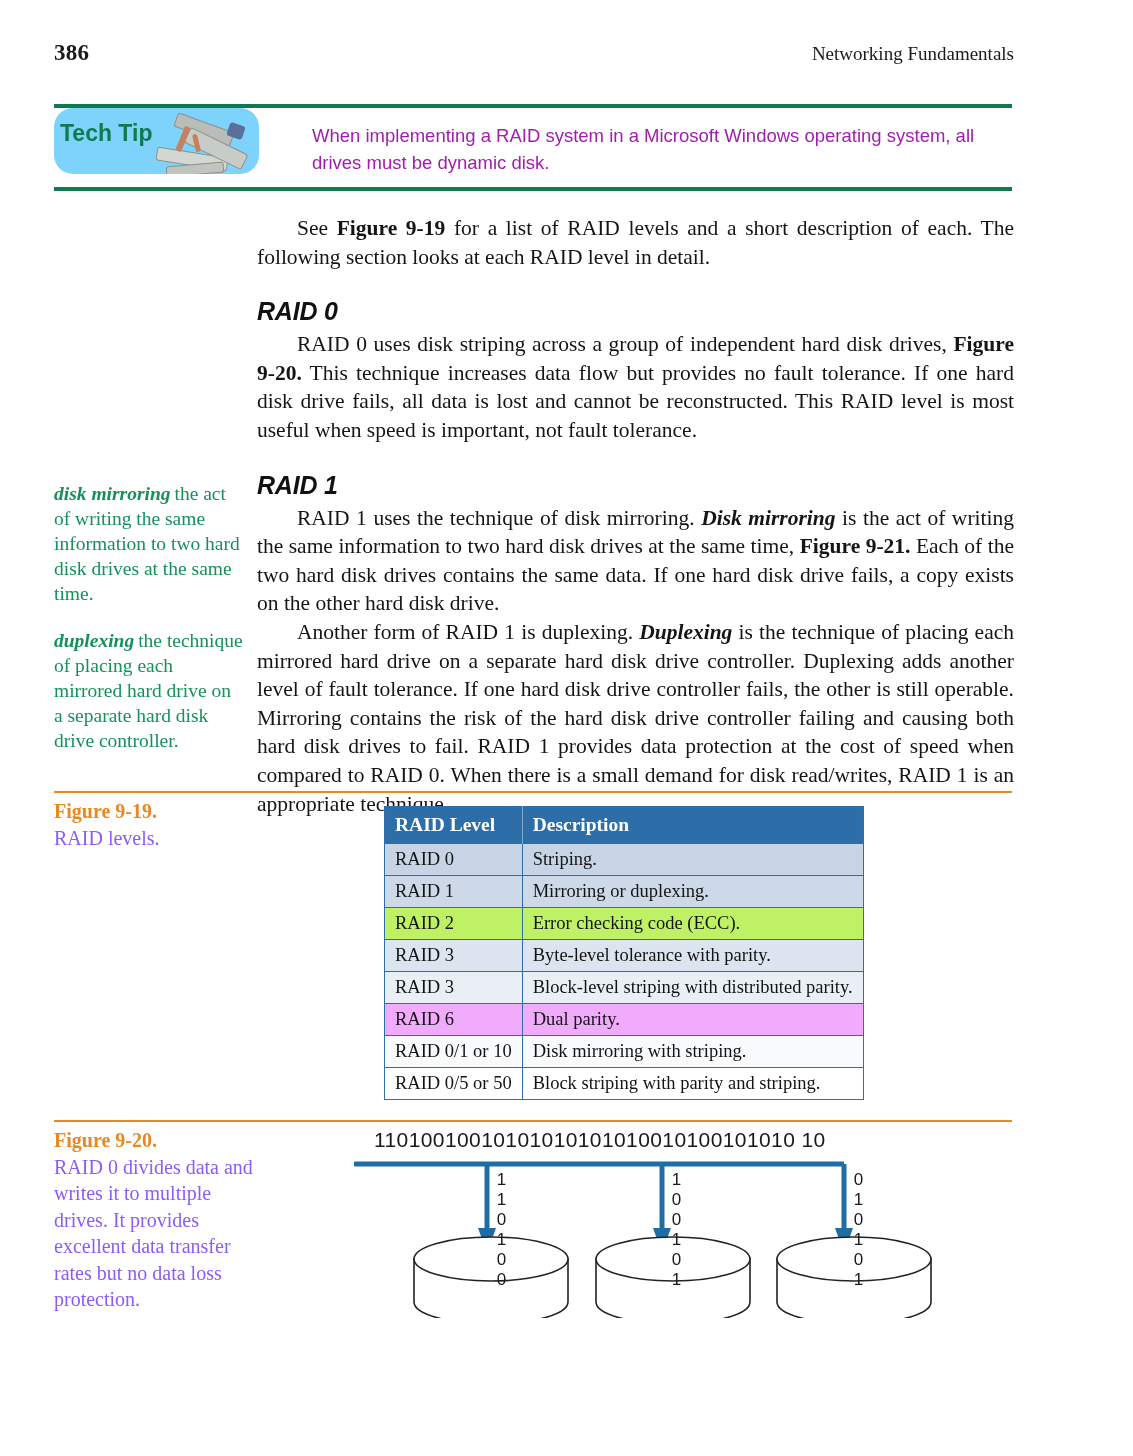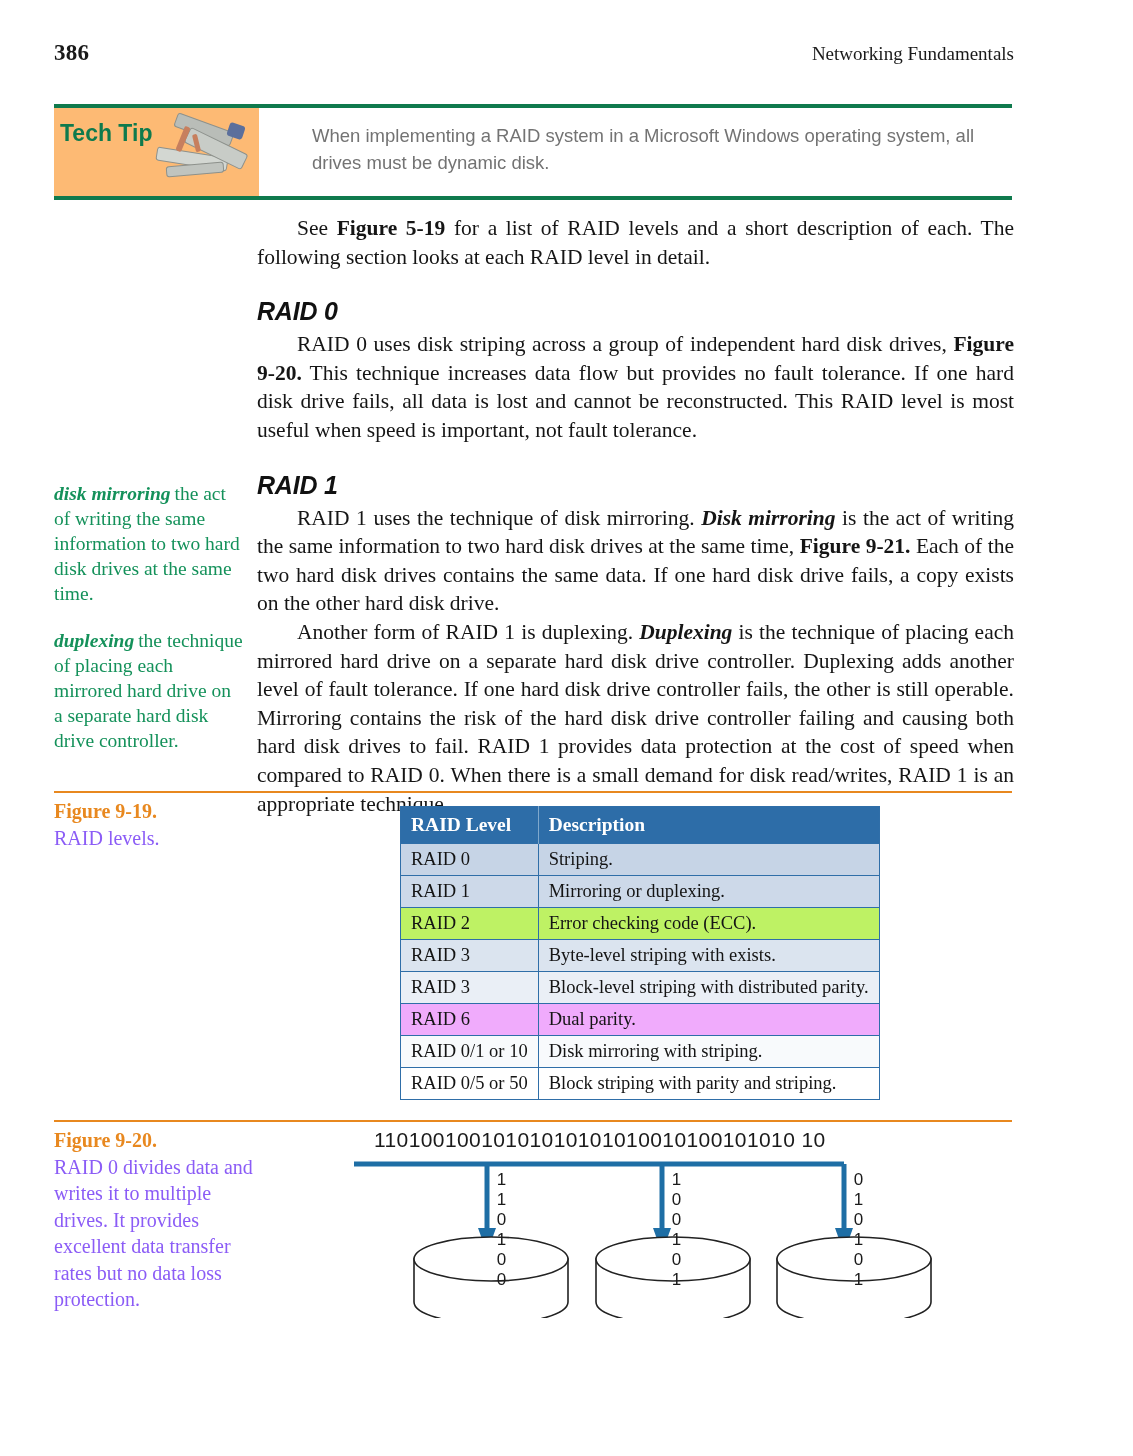--- a/index.html
+++ b/index.html
@@ -60,23 +60,24 @@
   .techtip .body {
     display: flex;
     align-items: flex-start;
     min-height: 72px;
     padding: 0;
   }
   .techtip .badge {
     position: relative;
     width: 205px;
     flex: 0 0 205px;
-    height: 88px;
-    background: #fdba74;
+    height: 66px;
+    background: #7dd3fc;
     overflow: hidden;
+    border-radius: 19px;
   }
   .techtip .badge-label {
     position: absolute;
     left: 6px;
     top: 12px;
     font-family: "Liberation Sans", sans-serif;
     font-weight: bold;
     font-size: 23px;
     color: #0f7a4d;
     z-index: 3;
@@ -113,21 +114,21 @@
     width: 16px; height: 14px;
     background: #5b6f9c;
     border-radius: 3px;
     transform: rotate(18deg);
   }
   .techtip .tip-text {
     flex: 1;
     font-family: "Liberation Sans", sans-serif;
     font-size: 18.5px;
     line-height: 1.48;
-    color: #737373;
+    color: #a21caf;
     padding: 14px 6px 10px 53px;
   }
 
   
   .main-col {
     position: absolute;
     left: 257px;
     top: 214px;
     width: 757px;
   }
@@ -196,21 +197,21 @@
   .fig-text {
     font-size: 20px;
     line-height: 1.32;
     color: #8b5cf6;
     display: block;
   }
 
   
   .raid-table {
     position: absolute;
-    left: 400px;
+    left: 384px;
     top: 806px;
     width: 442px;
     border-collapse: collapse;
     border: 1px solid #2f6ea8;
     font-size: 18px;
   }
   .raid-table th {
     background: #2d6da8;
     color: #ffffff;
     font-weight: bold;
@@ -283,21 +284,21 @@
         <div class="blue"></div>
       </div>
     </div>
     <div class="tip-text">When implementing a RAID system in a Microsoft Windows operating system, all drives must be dynamic disk.</div>
   </div>
   <div class="rule-bottom"></div>
 </div>
 
 <div class="main-col">
 
-  <p class="para indent"><span>See </span><b>Figure 5-19</b><span> for a list of RAID levels and a short description of each. The following section looks at each RAID level in detail.</span></p>
+  <p class="para indent"><span>See </span><b>Figure 9-19</b><span> for a list of RAID levels and a short description of each. The following section looks at each RAID level in detail.</span></p>
 
   <h2 class="section">RAID 0</h2>
   <p class="para indent"><span>RAID 0 uses disk striping across a group of independent hard disk drives, </span><b>Figure 9-20.</b><span> This technique increases data flow but provides no fault tolerance. If one hard disk drive fails, all data is lost and cannot be reconstructed. This RAID level is most useful when speed is important, not fault tolerance.</span></p>
 
   <h2 class="section">RAID 1</h2>
   <p class="para indent"><span>RAID 1 uses the technique of disk mirroring. </span><i class="term">Disk mirroring</i><span> is the act of writing the same information to two hard disk drives at the same time, </span><b>Figure 9-21.</b><span> Each of the two hard disk drives contains the same data. If one hard disk drive fails, a copy exists on the other hard disk drive.</span></p>
   <p class="para indent"><span>Another form of RAID 1 is duplexing. </span><i class="term">Duplexing</i><span> is the technique of placing each mirrored hard drive on a separate hard disk drive controller. Duplexing adds another level of fault tolerance. If one hard disk drive controller fails, the other is still operable. Mirroring contains the risk of the hard disk drive controller failing and causing both hard disk drives to fail. RAID 1 provides data protection at the cost of speed when compared to RAID 0. When there is a small demand for disk read/writes, RAID 1 is an appropriate technique.</span></p>
 </div>
 
 <div class="glossary">
@@ -332,21 +333,21 @@
       <tr style="background: rgb(205, 217, 233);">
         <td class="col-level">RAID 1</td>
         <td>Mirroring or duplexing.</td>
       </tr>
       <tr style="background: #bef264;">
         <td class="col-level">RAID 2</td>
         <td>Error checking code (ECC).</td>
       </tr>
       <tr style="background: rgb(219, 228, 239);">
         <td class="col-level">RAID 3</td>
-        <td>Byte-level striping with exists.</td>
+        <td>Byte-level tolerance with parity.</td>
       </tr>
       <tr style="background: rgb(234, 239, 246);">
         <td class="col-level">RAID 3</td>
         <td>Block-level striping with distributed parity.</td>
       </tr>
       <tr style="background: #f0abfc;">
         <td class="col-level">RAID 6</td>
         <td>Dual parity.</td>
       </tr>
       <tr style="background: rgb(248, 250, 252);">

